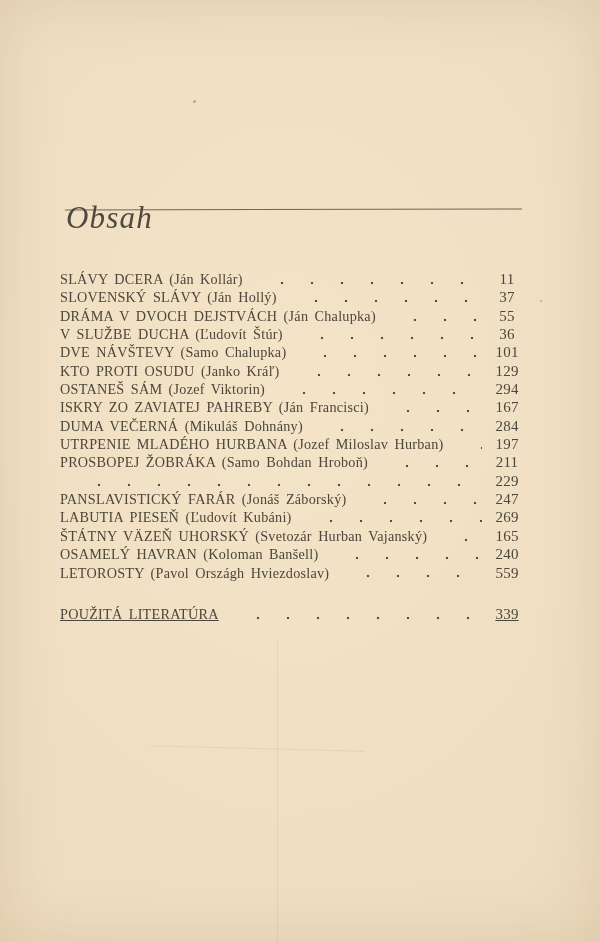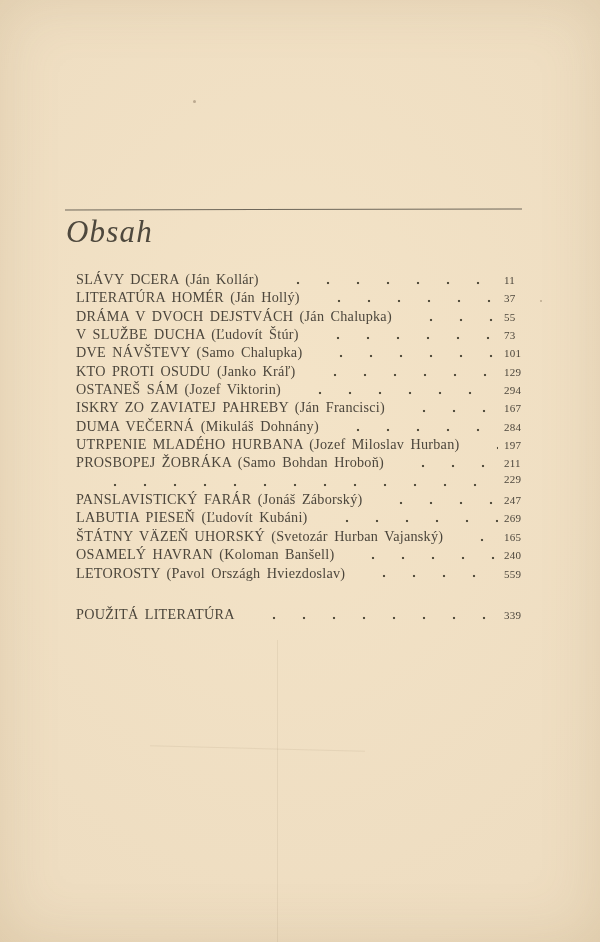--- a/index.html
+++ b/index.html
@@ -56,66 +56,67 @@
     left: 65px;
     top: 209px;
     width: 457px;
     height: 1px;
     background: #6e675a;
     transform: rotate(-0.15deg);
   }
   .page-title {
     position: absolute;
     left: 66px;
-    top: 214px;
+    top: 200px;
     margin: 0;
     font-size: 31px;
     font-weight: normal;
     font-style: italic;
     letter-spacing: 1.2px;
     color: #4e483d;
   }
   .toc {
     position: absolute;
-    left: 76px;
+    left: 60px;
     top: 271px;
     width: 466px;
   }
   .toc-row {
     display: flex;
     align-items: baseline;
     height: 18.35px;
     font-size: 14.2px;
     letter-spacing: 0.25px;
     word-spacing: 2.5px;
     white-space: nowrap;
   }
   .toc-row.appendix {
     margin-top: 23px;
+    text-decoration: underline;
   }
   .entry-title {
     flex: 0 1 auto;
     min-width: 0;
     overflow: hidden;
   }
   .dot-leader {
     flex: 1 1 auto;
     min-width: 0;
     align-self: stretch;
     margin-left: 12px;
     margin-right: 6px;
     background-image: radial-gradient(circle, #55503f 1.15px, rgba(85,80,63,0) 1.6px);
     background-size: 30px 4px;
     background-repeat: repeat-x;
     background-position: left 12px bottom 4.5px;
   }
   .page-num {
     flex: 0 0 38px;
-    text-align: left;
-    font-size: 11px;
+    text-align: center;
+    font-size: 15px;
   }
 </style>
 </head>
 <body>
 
 <div class="page">
   <div class="speck1"></div>
   <div class="speck2"></div>
   <div class="scratch-v"></div>
   <div class="scratch-d"></div>
@@ -124,33 +125,33 @@
 
   <h1 class="page-title">Obsah</h1>
 
   <div class="toc" id="toc">
       <div class="toc-row">
         <span class="entry-title">SLÁVY DCERA (Ján Kollár)</span>
         <span class="dot-leader"></span>
         <span class="page-num">11</span>
       </div>
       <div class="toc-row">
-        <span class="entry-title">LITERATÚRA HOMÉR (Ján Hollý)</span>
+        <span class="entry-title">SLOVENSKÝ SLÁVY (Ján Hollý)</span>
         <span class="dot-leader"></span>
         <span class="page-num">37</span>
       </div>
       <div class="toc-row">
         <span class="entry-title">DRÁMA V DVOCH DEJSTVÁCH (Ján Chalupka)</span>
         <span class="dot-leader"></span>
         <span class="page-num">55</span>
       </div>
       <div class="toc-row">
         <span class="entry-title">V SLUŽBE DUCHA (Ľudovít Štúr)</span>
         <span class="dot-leader"></span>
-        <span class="page-num">73</span>
+        <span class="page-num">36</span>
       </div>
       <div class="toc-row">
         <span class="entry-title">DVE NÁVŠTEVY (Samo Chalupka)</span>
         <span class="dot-leader"></span>
         <span class="page-num">101</span>
       </div>
       <div class="toc-row">
         <span class="entry-title">KTO PROTI OSUDU (Janko Kráľ)</span>
         <span class="dot-leader"></span>
         <span class="page-num">129</span>

